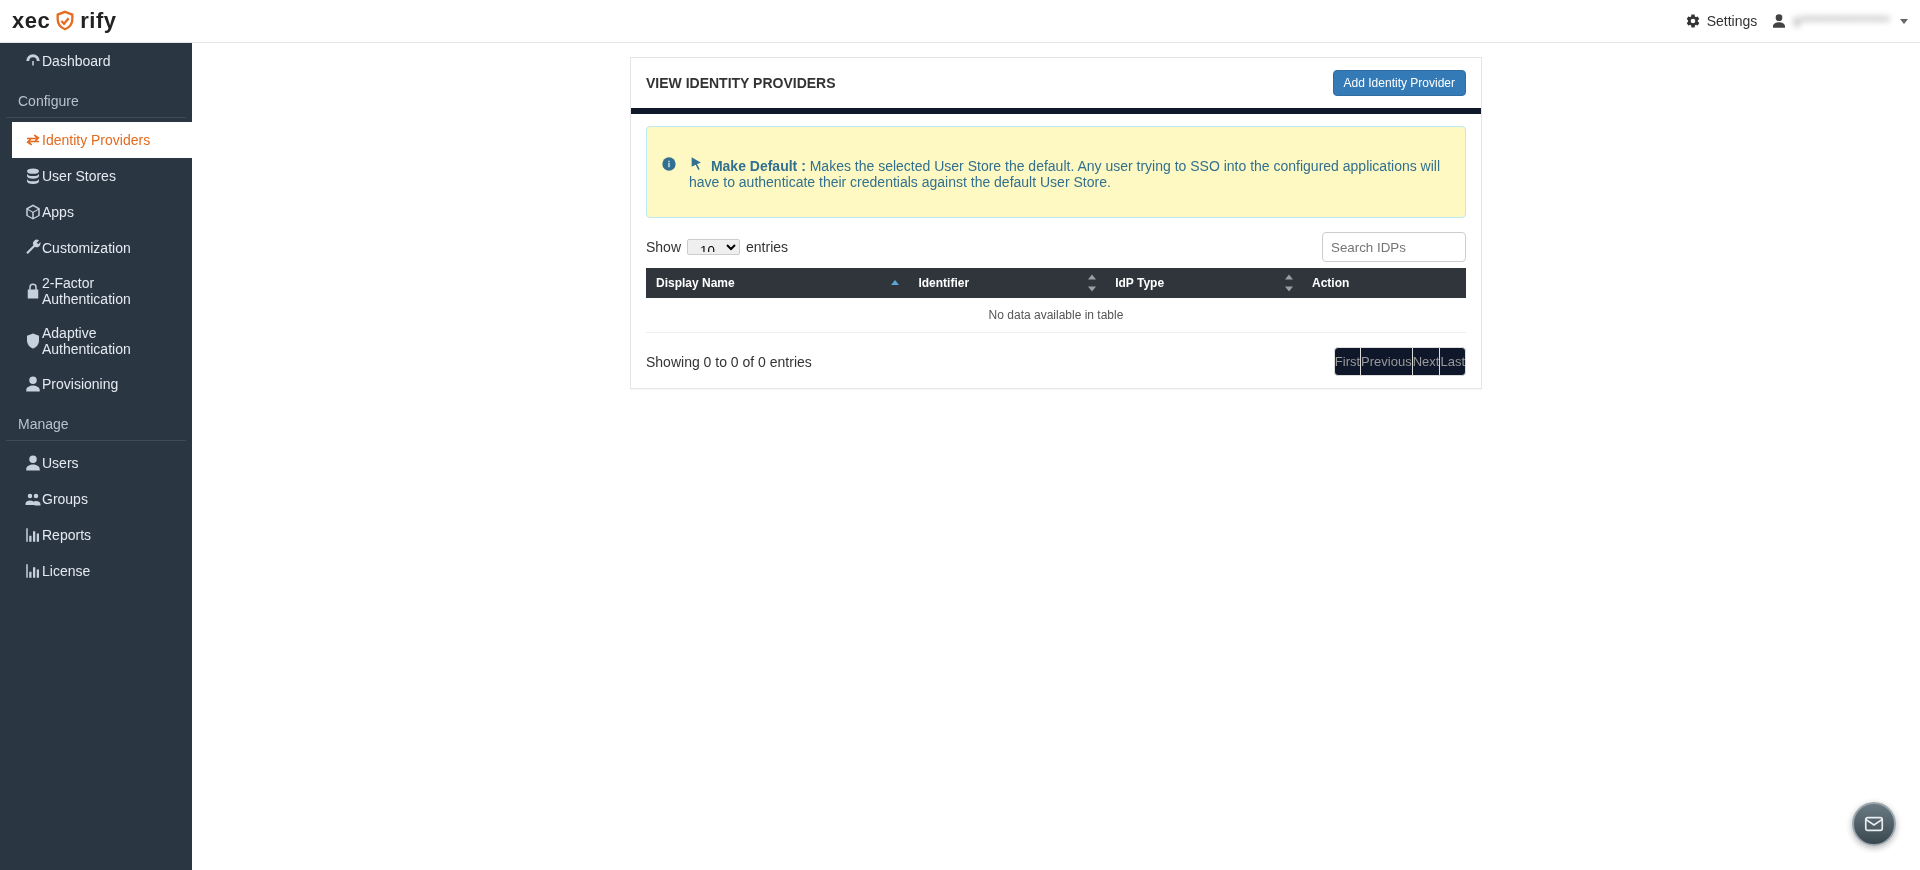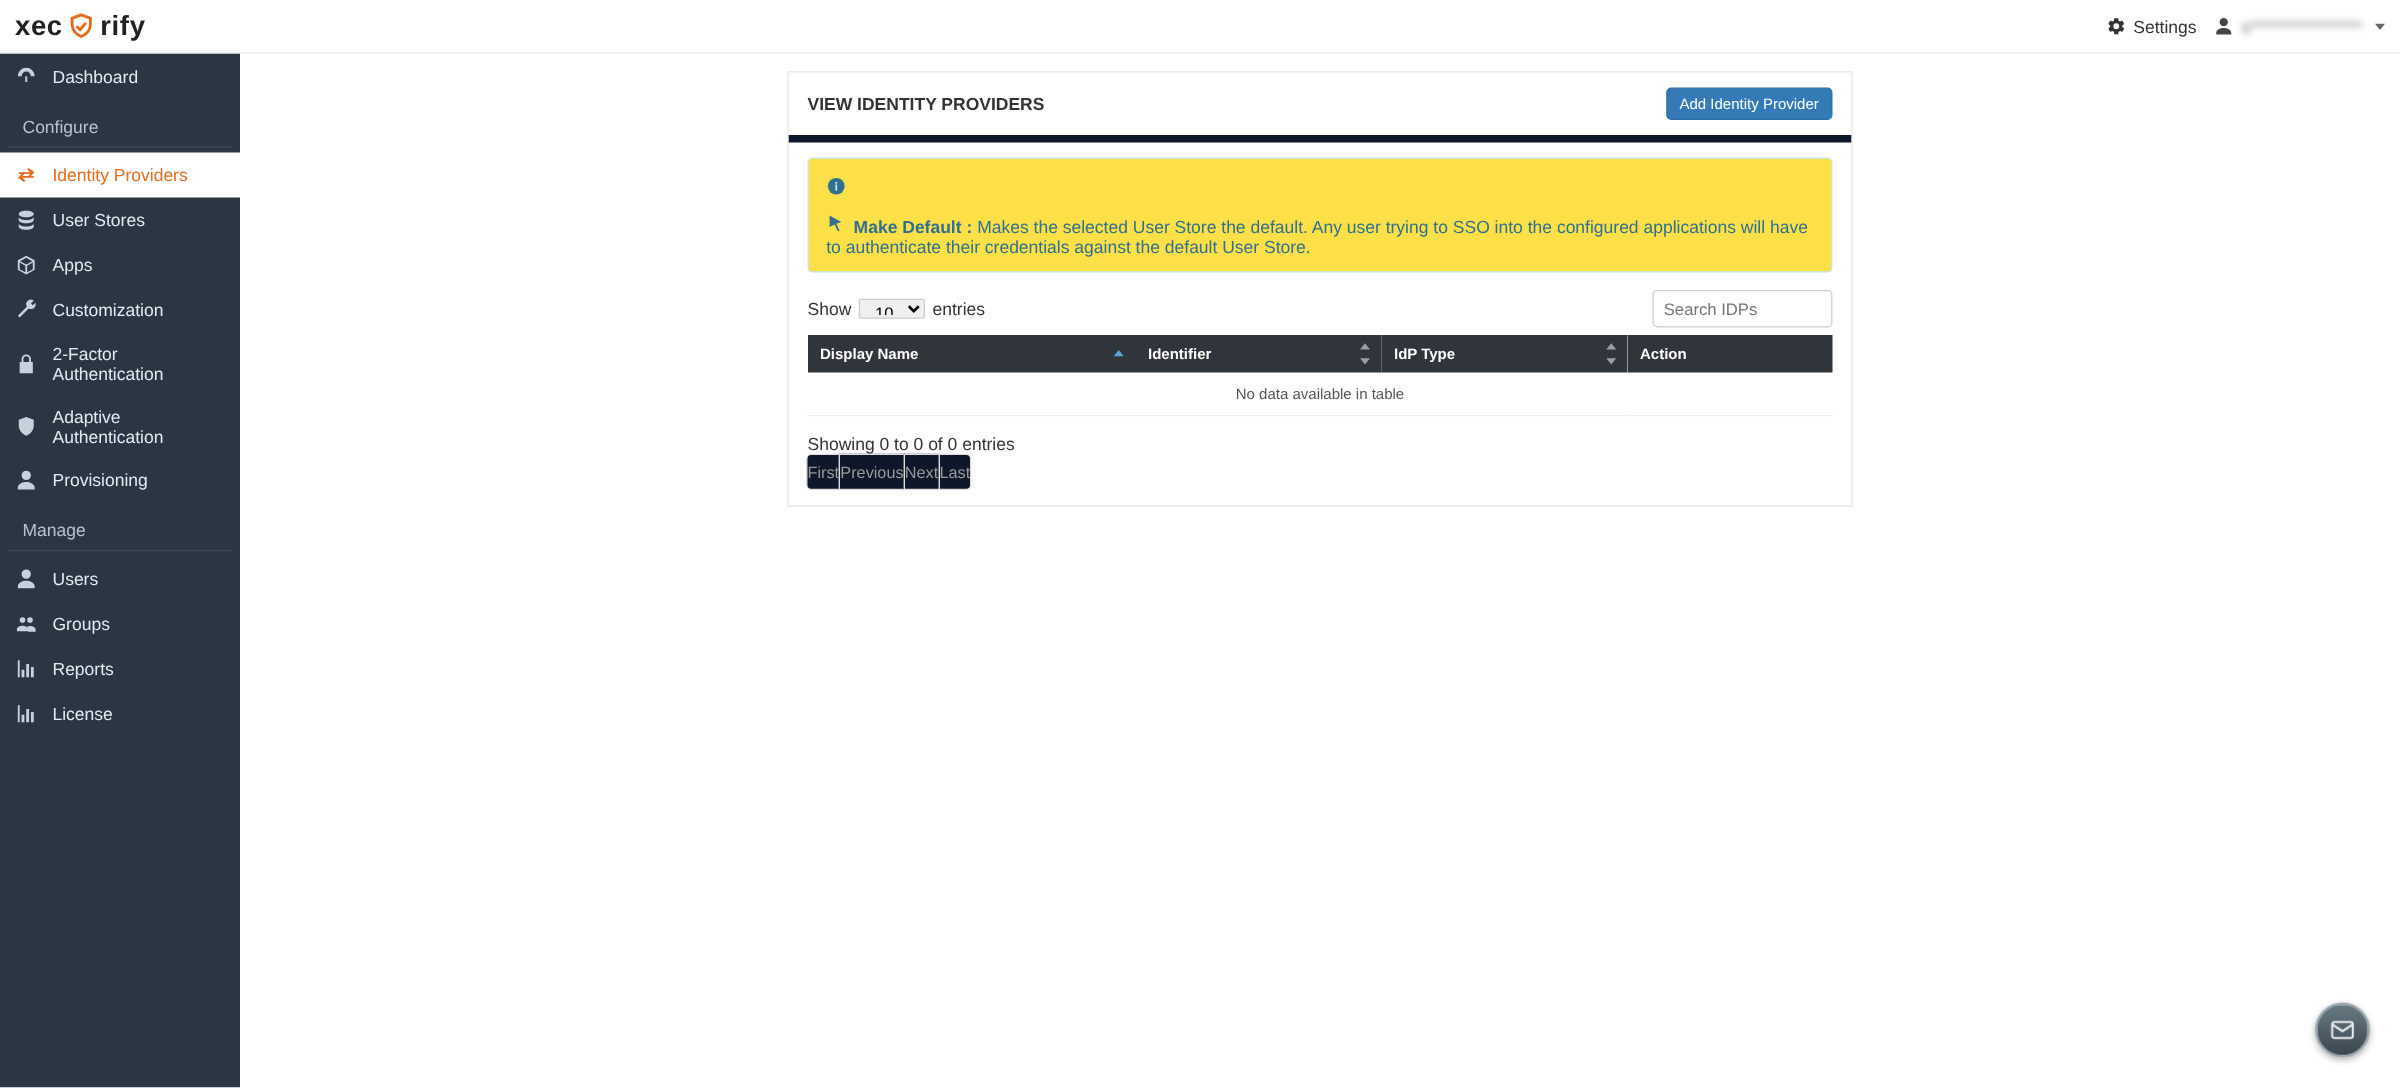--- a/index.html
+++ b/index.html
@@ -11,46 +11,46 @@
   .brand-mark { width: 26px; height: 22px; margin: 0 2px; }
   .top-actions { display: flex; align-items: center; gap: 14px; color: #444; }
   .top-link { display: inline-flex; align-items: center; gap: 6px; cursor: pointer; color: #333; }
   .top-link svg { width: 16px; height: 16px; }
   .top-user { display: inline-flex; align-items: center; gap: 6px; cursor: pointer; }
   .top-user .user-email { filter: blur(3px); letter-spacing: 0.5px; color: #666; }
   .caret { width: 0; height: 0; border-left: 4px solid transparent; border-right: 4px solid transparent; border-top: 5px solid #666; display: inline-block; margin-left: 4px; }
   
   .shell { display: flex; height: calc(100vh - 43px); }
   .sidebar { width: 192px; background: #2b3643; color: #c7d1dc; height: 100%; overflow: auto; }
-  .side-item { display: flex; align-items: center; gap: 12px; padding: 9px 12px; cursor: pointer; font-size: 14px; color: #e4eaf1; }
+  .side-item { display: flex; align-items: center; padding: 9px 12px; cursor: pointer; font-size: 14px; color: #e4eaf1; margin-left: 12px; }
   .side-item.active { background: #fff; color: #e36a1e; position: relative; }
   .side-item.active svg { color: #e36a1e; }
   .side-section { font-size: 14px; color: #b8c2ce; padding: 8px 12px; border-bottom: 1px solid #3c4a59; margin: 6px 6px 4px 6px; }
   .side-item svg { width: 18px; height: 18px; color: #c7d1dc; flex: 0 0 18px; }
   .content { flex: 1; overflow: auto; background: #fff; padding: 14px 20px; }
   .panel { max-width: 852px; margin: 0 auto; background: #fff; border: 1px solid #e5e5e5; box-shadow: 0 1px 1px rgba(0,0,0,.03); }
   .panel-head { display: flex; align-items: center; justify-content: space-between; padding: 12px 15px; border-bottom: 6px solid #0f172a; }
   .panel-title { font-weight: 700; color: #333; font-size: 14px; }
   .btn-primary { background: #337ab7; color: #fff; border: 1px solid #2e6da4; padding: 5px 10px; border-radius: 4px; font-size: 12px; cursor: pointer; }
   .panel-body { padding: 12px 15px; }
-  .alert { display: flex; gap: 12px; background: #fde047; color: #31708f; border: 1px solid #bce8f1; border-radius: 4px; padding: 12px 14px; margin-bottom: 14px; flex-direction: column; }
+  .alert { display: flex; gap: 12px; background: #fef9c3; color: #31708f; border: 1px solid #bce8f1; border-radius: 4px; padding: 27px 14px; margin-bottom: 14px; }
   .alert svg { width: 16px; height: 16px; margin-top: 2px; flex: 0 0 16px; }
   .alert strong { font-weight: 700; }
   .toolbar { display: flex; align-items: center; justify-content: space-between; margin-top: 4px; margin-bottom: 6px; }
   .length-ctrl { display: flex; align-items: center; gap: 6px; }
   .length-ctrl select { height: 16px; border: 1px solid #ccc; padding: 2px 8px; border-radius: 2px; }
   .search input { height: 30px; border: 1px solid #ccc; padding: 4px 8px; border-radius: 4px; width: 144px; }
   table.datatable { width: 100%; border-collapse: collapse; }
   table.datatable thead th { background: #2f353b; color: #fff; font-size: 12px; font-weight: 700; text-align: left; padding: 8px 10px; position: relative; margin-top: 32px; }
   .sort { position: absolute; right: 8px; top: 50%; transform: translateY(-50%); opacity: .9; }
   .sort.asc { }
   .sort svg { width: 10px; height: 10px; display: block; }
   .sort-both { display: flex; flex-direction: column; gap: 1px; }
   table.datatable tbody td { padding: 10px; font-size: 12px; text-align: center; border-bottom: 1px solid #eee; color: #555; }
-  .footer-row { display: flex; justify-content: space-between; align-items: flex-start; margin-top: 14px; flex-direction: column; }
+  .footer-row { display: flex; justify-content: space-between; align-items: center; margin-top: 14px; }
   .paginate { display: flex; }
   .paginate a { border: 1px solid #ddd; padding: 6px 0; color: #999; text-decoration: none; margin-left: -1px; font-size: 13px; cursor: default; background: #0f172a; }
   .paginate a:first-child { border-top-left-radius: 4px; border-bottom-left-radius: 4px; }
   .paginate a:last-child { border-top-right-radius: 4px; border-bottom-right-radius: 4px; }
   .paginate a[aria-disabled="true"] { color: #999; }
   
   .fab { position: fixed; right: 24px; bottom: 24px; width: 44px; height: 44px; border-radius: 50%; background: linear-gradient(#6a7a83, #3a474f); display: flex; align-items: center; justify-content: center; box-shadow: 0 2px 6px rgba(0,0,0,.3); cursor: pointer; border: 2px solid #9aa7af; }
   .fab svg { width: 22px; height: 22px; color: #e8edf0; }
 </style>
 </head>

